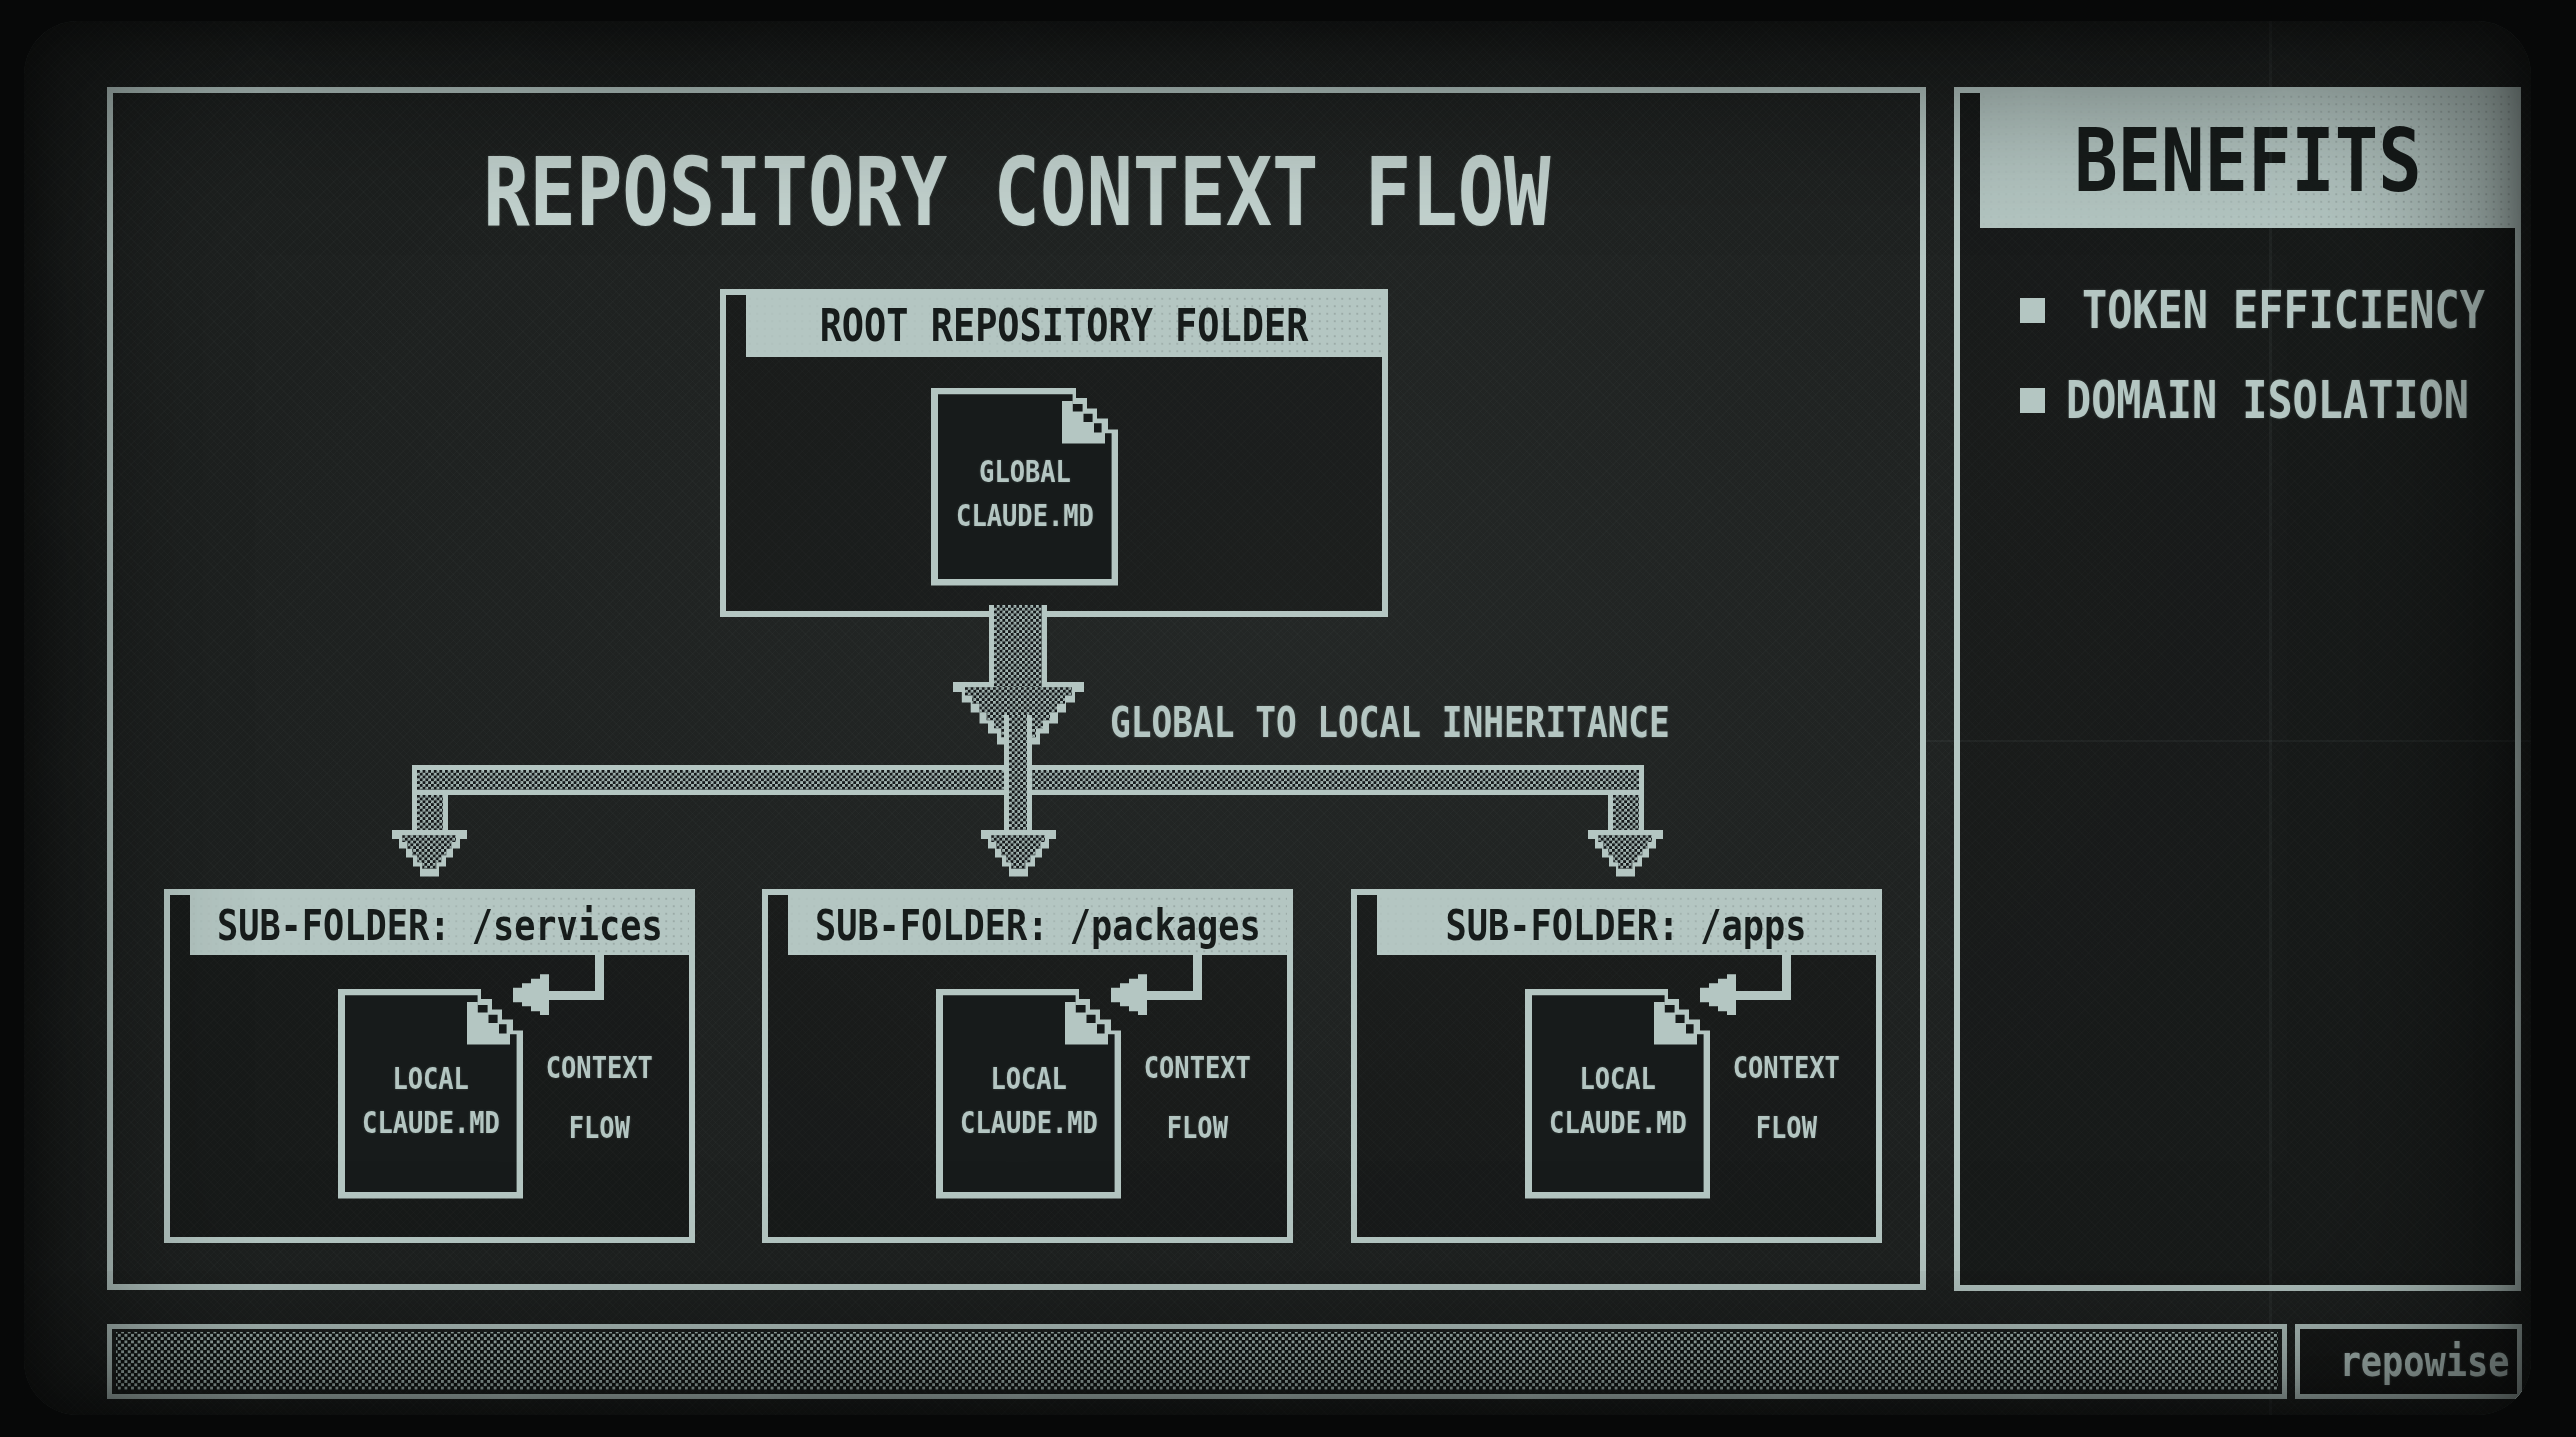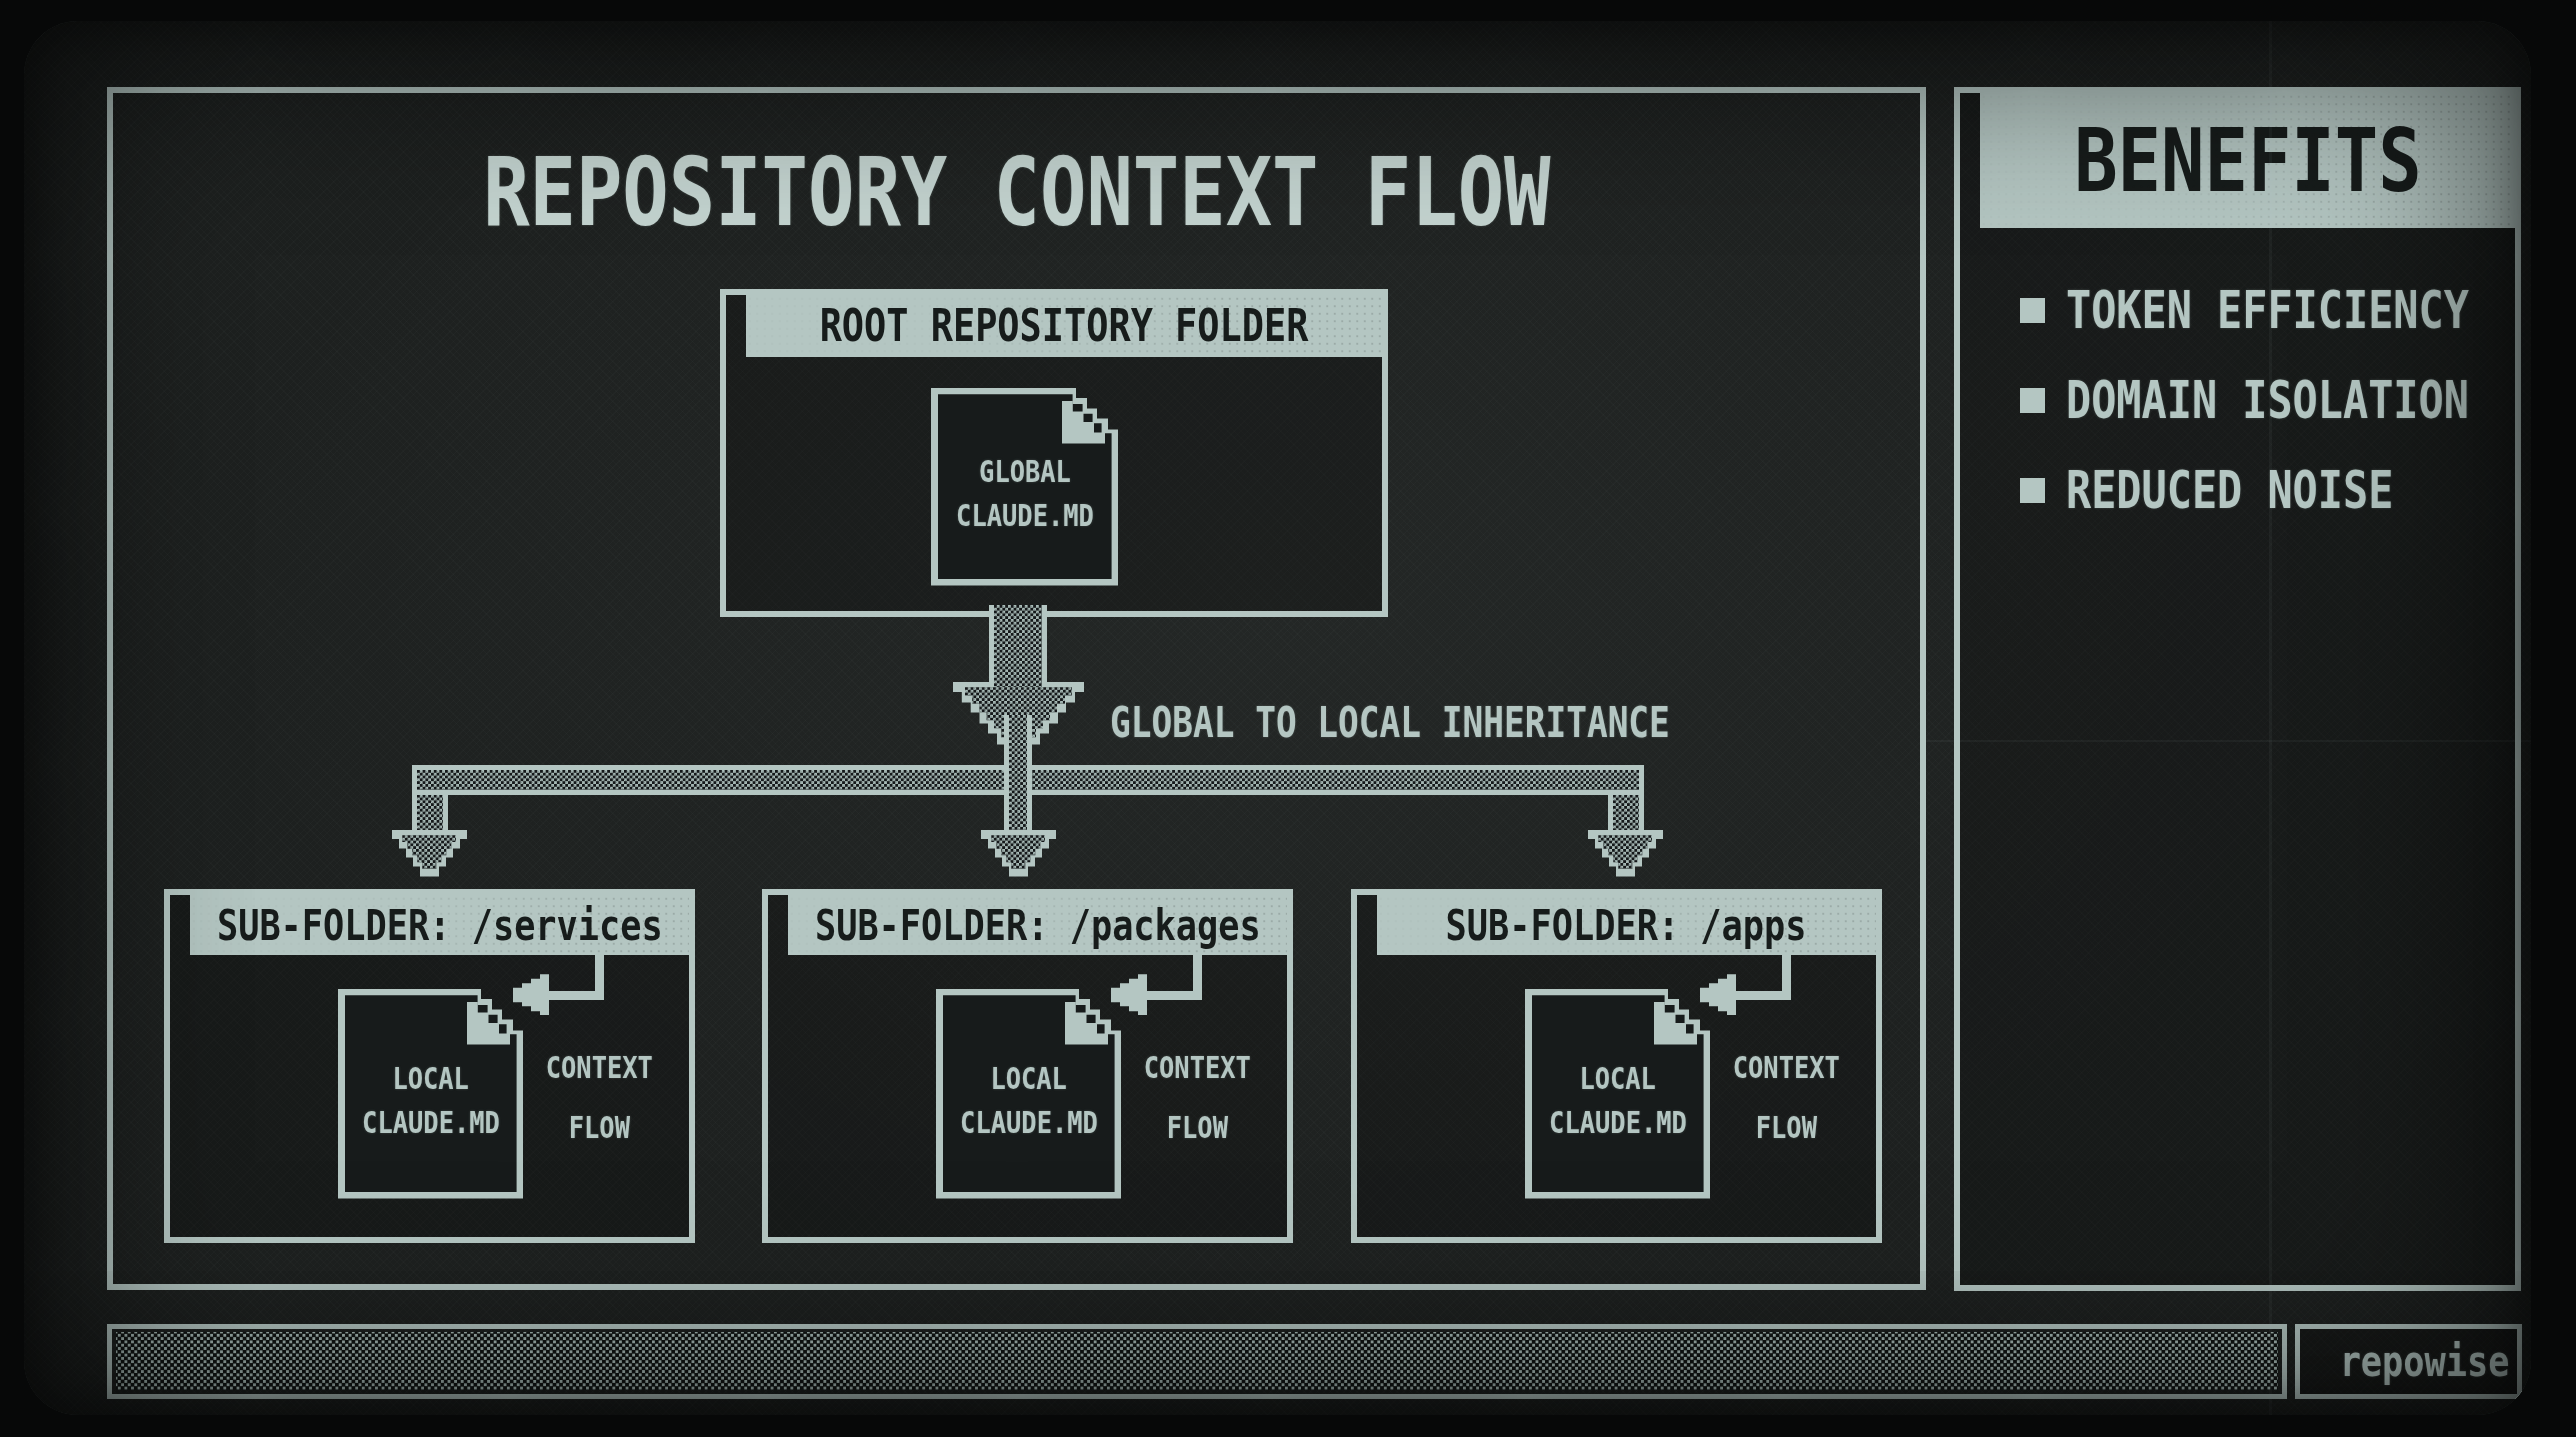--- a/index.html
+++ b/index.html
@@ -223,32 +223,28 @@
             <div style="margin-top:24px;"><span class="txt squish" style="font-size:31px;">FLOW</span></div>
           </div>
         </div>
       </div>
     </div>
 
     <div class="panel" style="left:1930px; top:66px; width:567px; height:1204px; background:rgba(9,11,11,0.28);">
       <div class="lightbar" style="height:135px;">
         <span class="txt squish dark-ink" style="font-size:88px;">BENEFITS</span>
       </div>
-      <div class="benefit-row" style="top:188px;">
+      <div class="benefit-row" style="top:188px;gap:16px;">
         <span class="bullet"></span>
         <span class="txt squishL lbl">TOKEN EFFICIENCY</span>
       </div>
       <div class="benefit-row" style="top:278px;">
         <span class="bullet"></span>
         <span class="txt squishL lbl">DOMAIN ISOLATION</span>
       </div>
-      <div class="benefit-row" style="top:368px;">
-        <span class="bullet"></span>
-        <span class="txt squishL lbl">REDUCED NOISE</span>
-      </div>
     </div>
 
     <div style="position:absolute; left:83px; top:1303px; width:2180px; height:75px; border:5.6px solid var(--fg);">
       <div class="dotfill"></div>
     </div>
     <div style="position:absolute; left:2271px; top:1303px; width:227px; height:75px; border:5.6px solid var(--fg);
                 display:flex; align-items:center; justify-content:center; background:rgba(9,11,11,0.3);padding-left:32px;">
       <span class="txt squish" style="font-size:43px;">repowise</span>
     </div>
 

